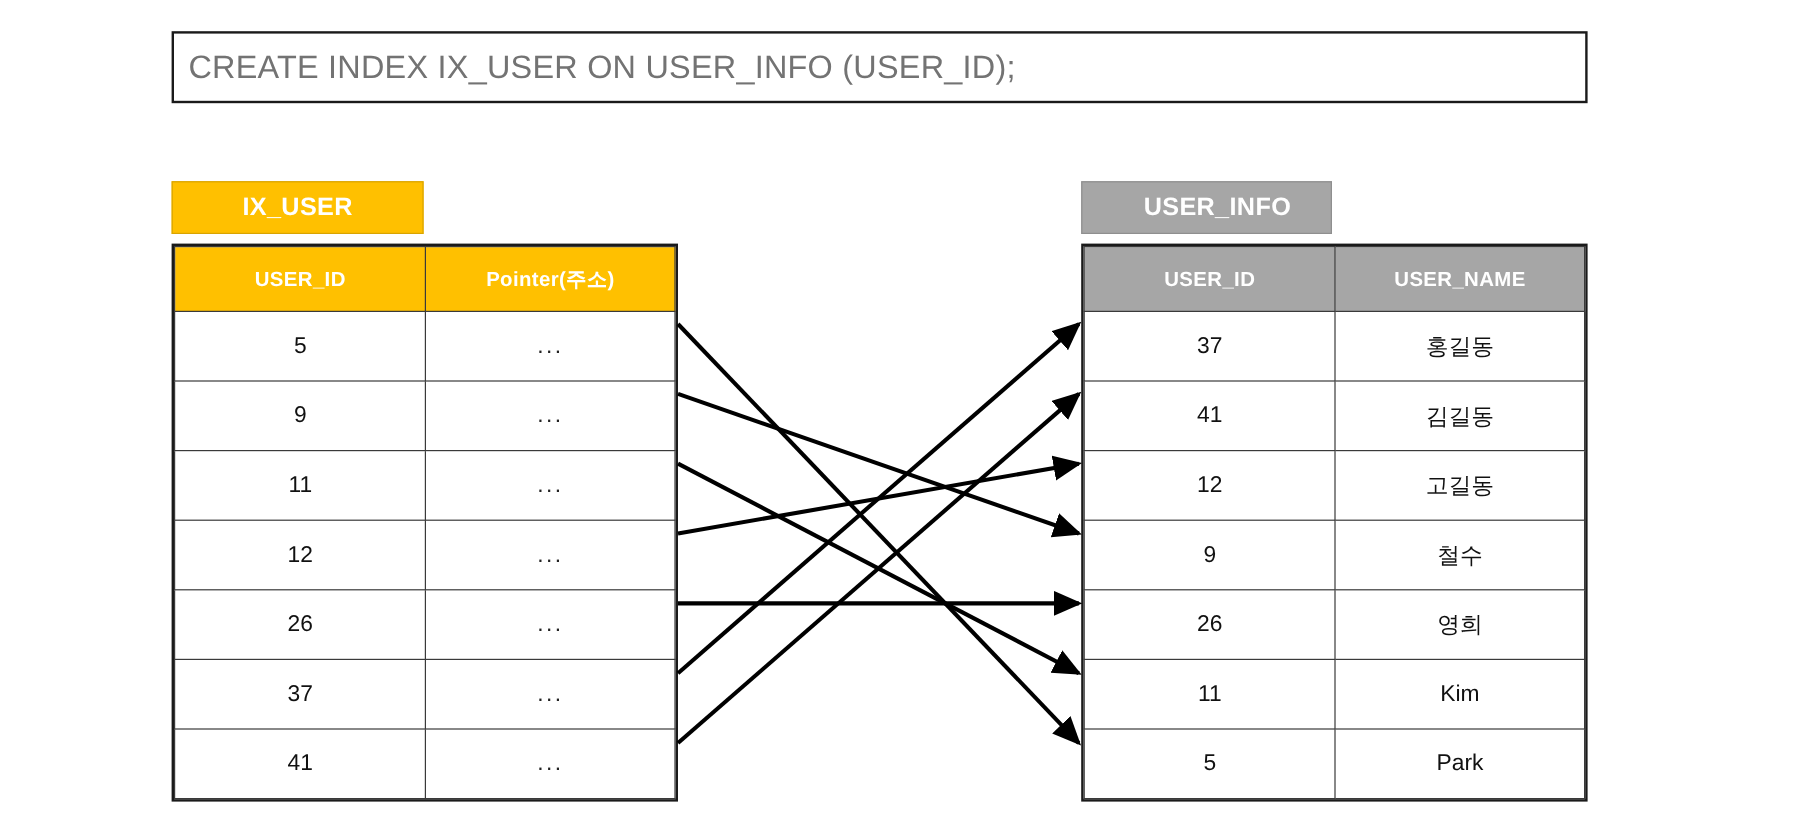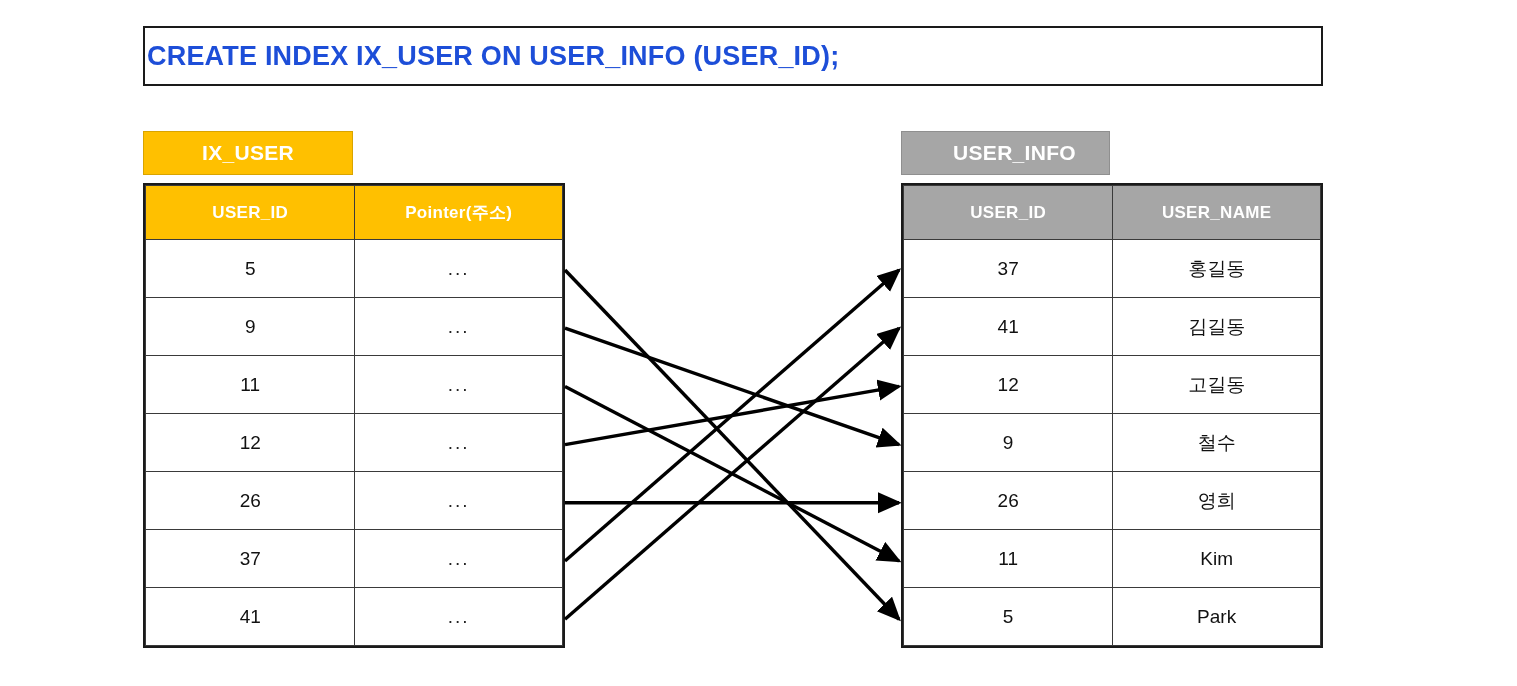--- a/index.html
+++ b/index.html
@@ -23,42 +23,43 @@
     top: 26px;
     width: 1180px;
     height: 60px;
     border: 2px solid #1a1a1a;
     background: #ffffff;
     box-sizing: border-box;
     display: flex;
     align-items: center;
   }
   #sql-text {
-    padding-left: 2px;
+    padding-left: 12px;
     font-size: 27px;
-    font-weight: 700;
+    font-weight: 400;
     letter-spacing: 0.2px;
     white-space: nowrap;
-    color: #1d4ed8;
+    color: #737373;
   }
 
   
   .table-block {
     position: absolute;
   }
   .table-tab {
     height: 44px;
     box-sizing: border-box;
     display: flex;
     align-items: center;
     justify-content: center;
     color: #ffffff;
     font-weight: bold;
     font-size: 21px;
     letter-spacing: 0.3px;
+    margin-top: 20px;
   }
   .grid {
     border: 2px solid #1a1a1a;
     border-collapse: collapse;
     background: #ffffff;
     box-sizing: border-box;
   }
   .grid table {
     border-collapse: collapse;
     width: 100%;

